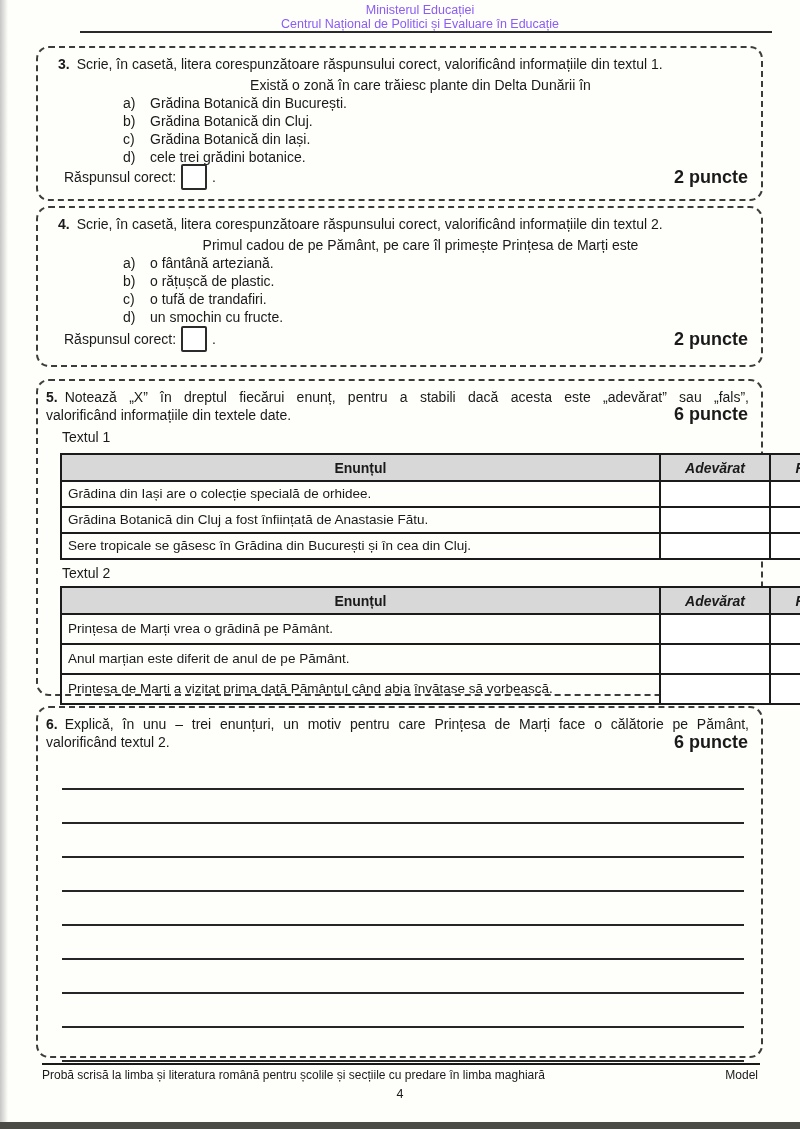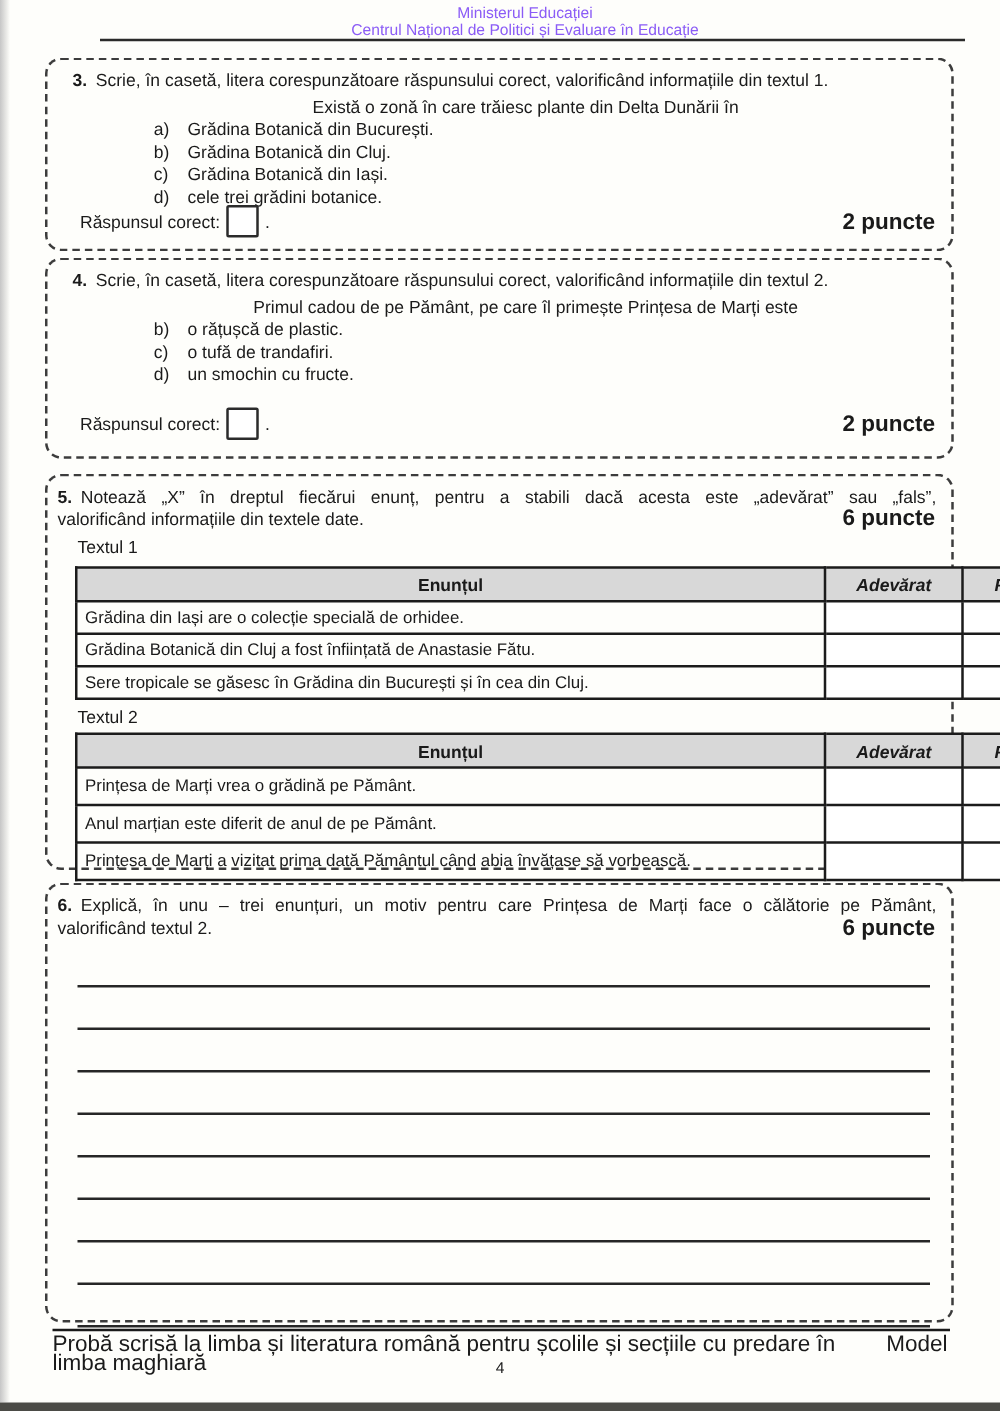--- a/index.html
+++ b/index.html
@@ -81,21 +81,21 @@
 
   .writing-area { position:absolute; top:48px; left:24px; width:682px; }
   .wline { height:32px; border-bottom:2px solid #262626; }
 
   .footer-rule {
     position:absolute; top:1063px; left:42px; width:718px;
     border-top:2px solid #1a1a1a;
   }
   .footer-row {
     position:absolute; top:1068px; left:42px; width:716px;
-    display:flex; justify-content:space-between; font-size:18px; line-height:15px;
+    display:flex; justify-content:space-between; font-size:12px; line-height:15px;
   }
   .page-num {
     position:absolute; top:1085px; left:0; width:800px; text-align:center;
     font-size:12.5px;
   }
 </style>
 </head>
 <body>
 
 <div class="page">
@@ -125,20 +125,21 @@
     </div>
     <b class="points">2 puncte</b>
   </section>
 
   <section class="qbox" id="q4">
     <div class="instr">
       <b class="qnum">4.</b><span>Scrie, în casetă, litera corespunzătoare răspunsului corect, valorificând informațiile din textul 2.</span>
     </div>
     <div class="stem">Primul cadou de pe Pământ, pe care îl primește Prințesa de Marți este</div>
     <div class="options">
+      <div class="opt"><span class="letter">a)</span><span>o fântână arteziană.</span></div>
       <div class="opt"><span class="letter">b)</span><span>o rățușcă de plastic.</span></div>
       <div class="opt"><span class="letter">c)</span><span>o tufă de trandafiri.</span></div>
       <div class="opt"><span class="letter">d)</span><span>un smochin cu fructe.</span></div>
     </div>
     <div class="answer-row">
       <span>Răspunsul corect:</span>
       <span class="answer-box"></span>
       <span class="answer-dot">.</span>
     </div>
     <b class="points">2 puncte</b>

